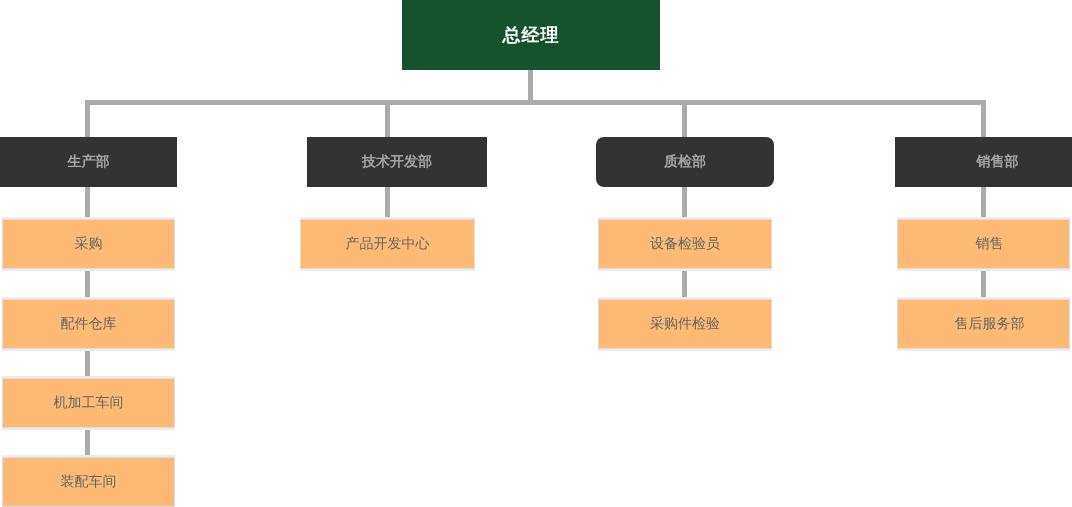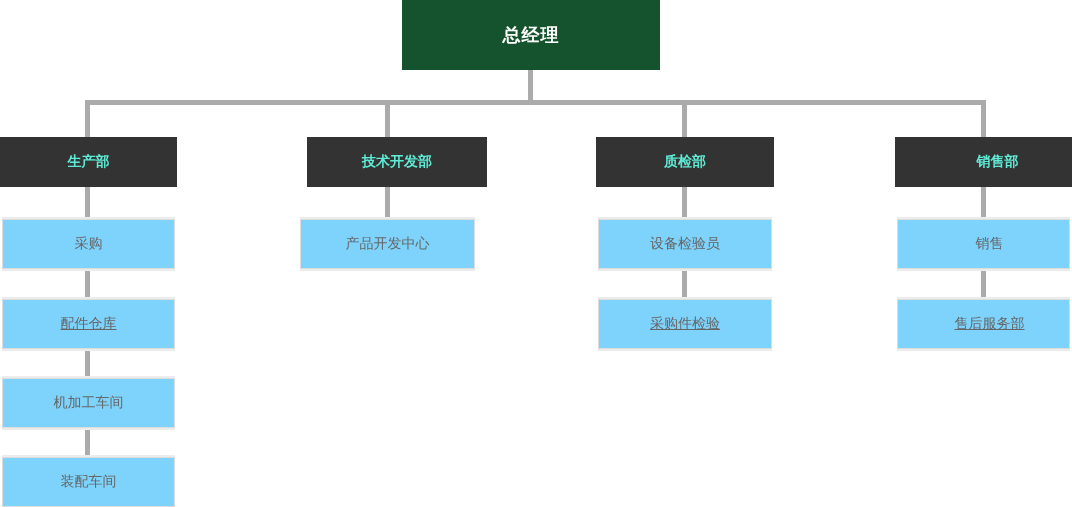--- a/index.html
+++ b/index.html
@@ -29,44 +29,44 @@
     color: #ffffff;
     font-size: 18px;
     font-weight: bold;
     letter-spacing: 1px;
   }
 
   
   .dept {
     top: 137px; height: 50px;
     background: #333333;
-    color: #5eead4;
+    color: #a3a3a3;
     font-size: 14px;
     font-weight: bold;
   }
   .d1 { left: 0;     width: 177px; }
   .d2 { left: 307px; width: 180px; }
-  .d3 { left: 596px; width: 178px; }
+  .d3 { left: 596px; width: 178px; border-radius: 8px; }
   .d4 { left: 895px; width: 205px; }
 
   
   .leaf {
     height: 50px;
-    background: #7dd3fc;
+    background: #fdba74;
     border: 1px solid #dddddd;
     box-shadow: 0 2px 0 #ececec, 0 -2px 0 #ececec;
     color: #666666;
     font-size: 14px;
   }
   .c1 { left: 2px;   width: 173px; }
   .c2 { left: 300px; width: 175px; }
   .c3 { left: 598px; width: 174px; align-items: center; }
   .c4 { left: 897px; width: 173px; padding-left: 12px; }
   .r1 { top: 219px; }
-  .r2 { top: 299px; text-decoration: underline; }
+  .r2 { top: 299px; }
   .r3 { top: 378px; }
   .r4 { top: 457px; }
 
   
   .vline, .hline { position: absolute; background: #ababab; }
   .vline { width: 5px; }
   .hline { height: 5px; }
 
   .root-stub   { left: 528px; top: 69px;  height: 32px; }
   .main-hline  { left: 85px;  top: 100px; width: 901px; }

